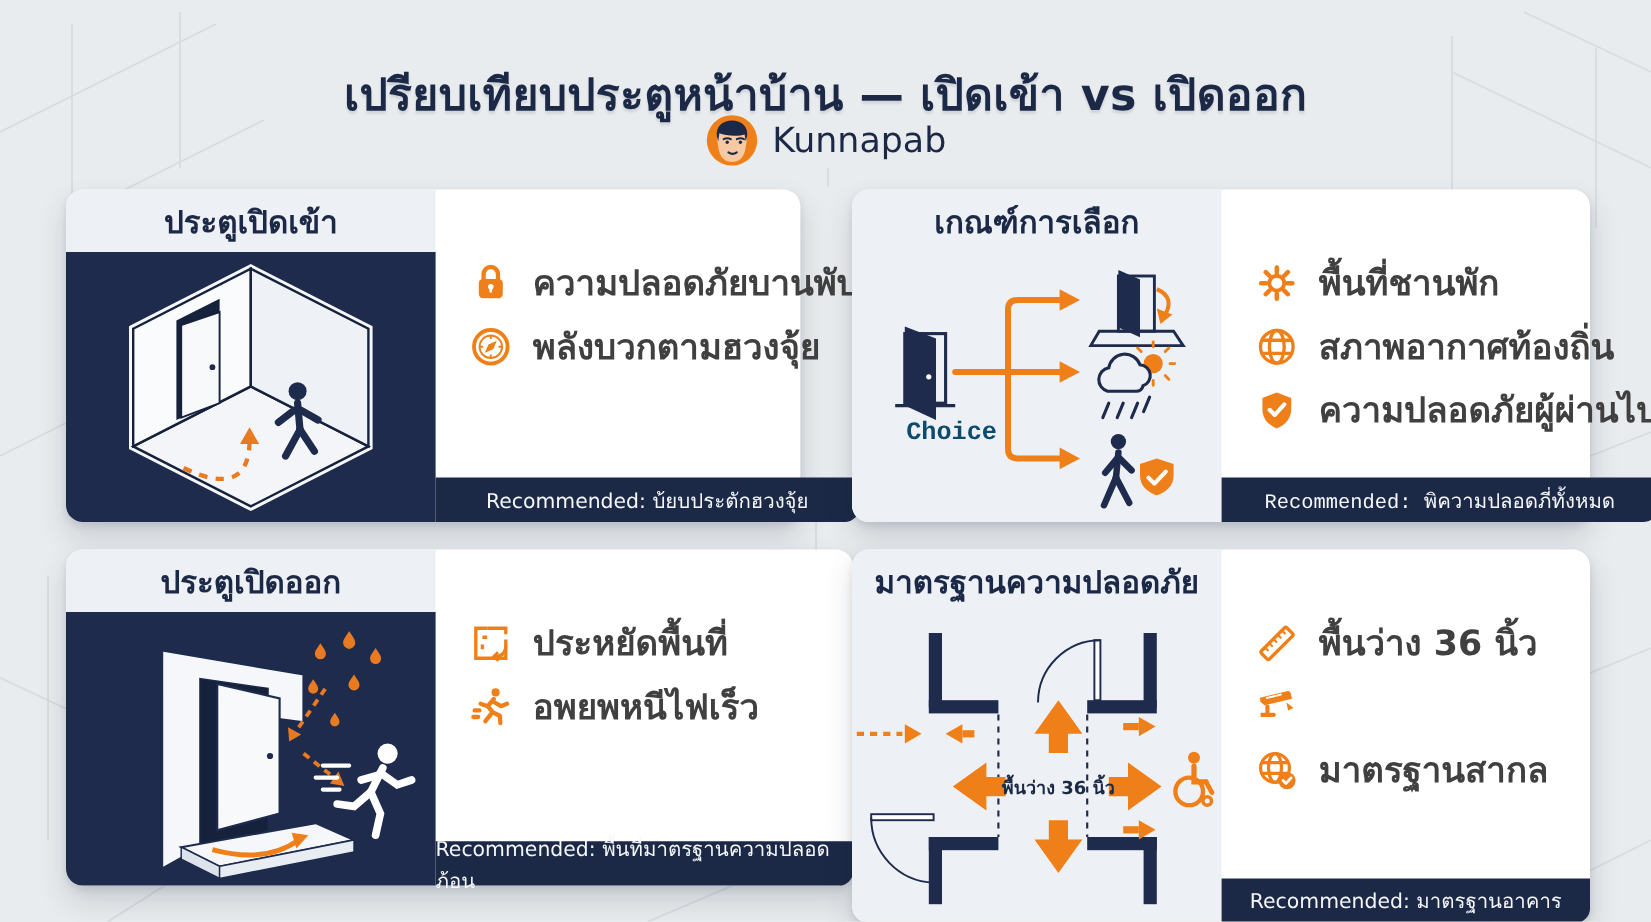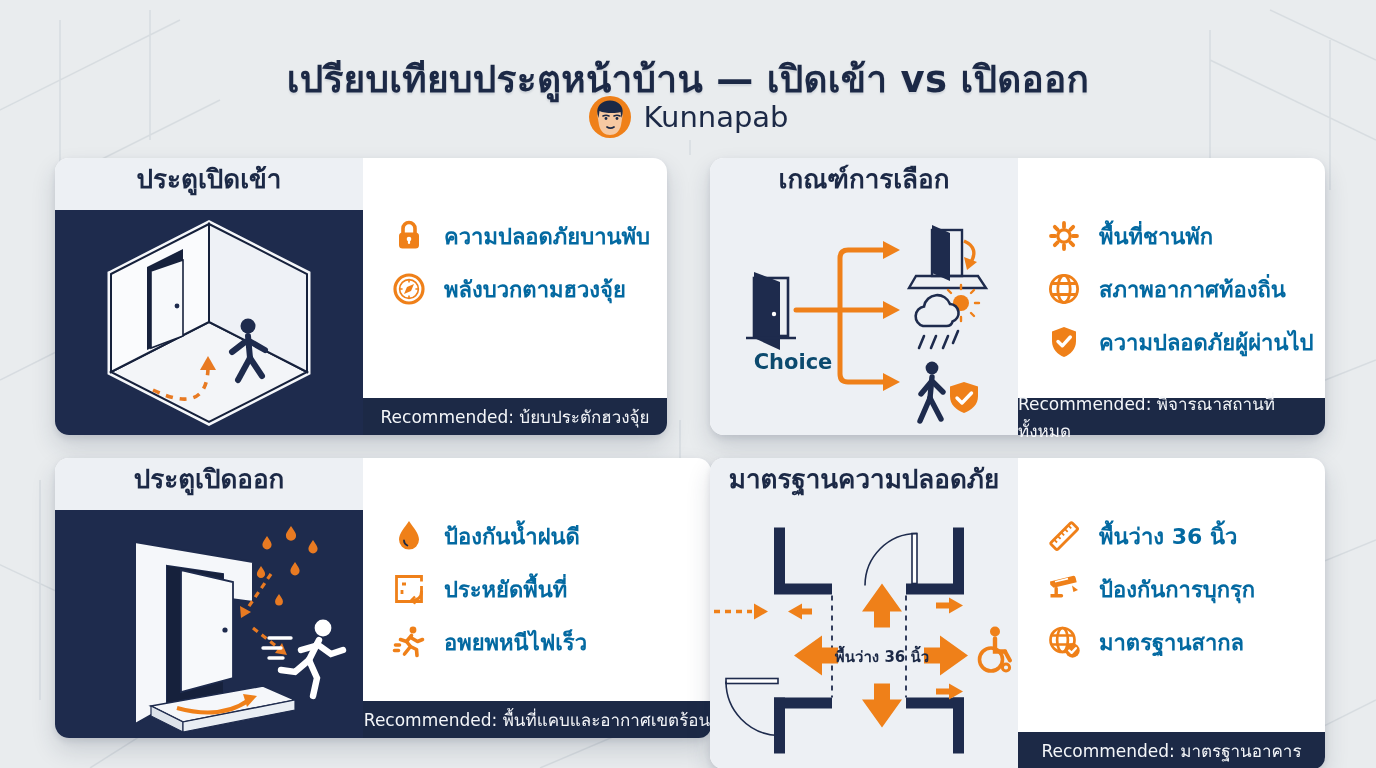--- a/index.html
+++ b/index.html
@@ -17,33 +17,33 @@
   .brand{position:absolute;top:94px;left:0;width:100%;display:flex;justify-content:center;align-items:center;gap:10px;z-index:2}
   .brand .wordmark{font-size:29px;font-weight:400;color:#1c2946}
   .brand .avatar{width:46px;height:46px;flex:none}
 
   .card{
     position:absolute;background:#fff;border-radius:14px;display:flex;z-index:2;
     box-shadow:0 12px 24px rgba(28,41,70,.16),0 3px 6px rgba(28,41,70,.10);
   }
   .col-left{width:308px;flex:none;display:flex;flex-direction:column;position:relative}
   .col-left.light{background:#edf0f4;border-radius:14px 0 0 14px}
-  .hdr{height:52px;flex:none;display:flex;align-items:flex-start;justify-content:center;background:#edf0f4;border-radius:14px 0 0 0}
+  .hdr{height:52px;flex:none;display:flex;align-items:center;justify-content:center;background:#edf0f4;border-radius:14px 0 0 0}
   .col-left.light .hdr{background:transparent}
   .hdr h2{margin:0;font-size:26px;font-weight:800;color:#1c2946}
   .panel-navy{flex:1;background:#1e2b4d;border-radius:0 0 0 14px;overflow:hidden}
   .panel-navy svg,.diagram svg{display:block;width:100%;height:100%}
   .diagram{flex:1;position:relative}
 
   .col-right{flex:1;position:relative}
   .bullets{list-style:none;margin:0;padding:60px 0 0 28px;display:flex;flex-direction:column;gap:17px}
   .bullet{display:flex;align-items:center;gap:17px;height:36px}
   .bicon{width:36px;height:36px;flex:none}
   .bicon svg{display:block;width:36px;height:36px}
-  .blabel{font-size:22px;font-weight:600;color:#0369a1;white-space:nowrap}
+  .blabel{font-size:29px;font-weight:600;color:#404040;white-space:nowrap}
   .recommend{
     position:absolute;left:0;right:0;bottom:0;height:37px;background:#1c2946;
     border-radius:0 0 12px 0;display:flex;align-items:center;justify-content:center;
     color:#f4f6f9;font-size:17px;font-weight:500;
   }
   .choice-label{
     position:absolute;left:18px;top:140px;width:130px;text-align:center;
     font-size:21px;font-weight:700;color:#0c4a6e;
   }
 </style>
@@ -130,21 +130,21 @@
         </span>
         <span class="blabel">พลังบวกตามฮวงจุ้ย</span>
       </li>
     </ul>
     <div class="recommend">
       <span>Recommended: บ้ยบประตักฮวงจุ้ย</span>
     </div>
   </div>
 </section>
 
-<section class="card" style="left:710px;top:158px;width:615px;height:277px;">
+<section class="card" style="left:710px;top:158px;width:615px;height:277px;font-family:Liberation Mono, monospace;">
   <div class="col-left light">
     <div class="hdr">
         <h2>เกณฑ์การเลือก</h2>
       </div>
     <div class="diagram">
       <svg viewBox="0 0 308 225">
         <g>
           <rect x="44" y="68" width="34" height="58" fill="none" stroke="#1e2b4d" stroke-width="2.6"></rect>
           <polygon points="44,62 70,72 70,140 44,128" fill="#1e2b4d"></polygon>
           <circle cx="64" cy="104" r="2.2" fill="#fff"></circle>
@@ -223,21 +223,21 @@
         <span class="bicon">
           <svg viewBox="0 0 36 36">
               <path d="M18 3 L30 7.6 V17 c0 8 -5.4 13.4 -12 16 C11.4 30.4 6 25 6 17 V7.6 Z" fill="#ef8019"></path>
               <path d="M12 17.5 l4.3 4.3 l8 -8.8" stroke="#fff" stroke-width="3.4" fill="none" stroke-linecap="round" stroke-linejoin="round"></path>
             </svg>
         </span>
         <span class="blabel">ความปลอดภัยผู้ผ่านไป</span>
       </li>
     </ul>
     <div class="recommend">
-      <span>Recommended: พิจารณาสถานที่ทั้งหมด</span>
+      <span>Recommended: พิความปลอดภี่ทั้งหมด</span>
     </div>
   </div>
 </section>
 
 <section class="card" style="left:55px;top:458px;width:656px;height:280px;">
   <div class="col-left">
     <div class="hdr">
         <h2>ประตูเปิดออก</h2>
       </div>
     <div class="panel-navy">
@@ -282,29 +282,20 @@
           </g>
         </g>
       </svg>
     </div>
   </div>
   <div class="col-right">
     <ul class="bullets">
       <li class="bullet">
         <span class="bicon">
           <svg viewBox="0 0 36 36">
-              <path d="M18 3 C23 10.4 28 15.6 28 21.6 a10 10 0 0 1 -20 0 C8 15.6 13 10.4 18 3 Z" fill="#ef8019"></path>
-              <path d="M13 22.5 a5.6 5.6 0 0 0 3.4 5" stroke="#1c2946" stroke-width="1.8" fill="none" stroke-linecap="round"></path>
-            </svg>
-        </span>
-        <span class="blabel">ป้องกันน้ำฝนดี</span>
-      </li>
-      <li class="bullet">
-        <span class="bicon">
-          <svg viewBox="0 0 36 36">
               <g stroke="#ef8019" fill="none" stroke-width="2.8">
                 <path d="M15 5.5 H5.5 v25 h25 V15"></path>
                 <path d="M15 5.5 h15.5 v5"></path>
                 <path d="M11 13 h4 M11 19 v4"></path>
                 <path d="M30.5 20 c0 7 -4.5 9.5 -10.5 9.5"></path>
                 <path d="M24 25.5 L20 29.5 l4.6 3" stroke-width="2.4" stroke-linejoin="round"></path>
               </g>
             </svg>
         </span>
         <span class="blabel">ประหยัดพื้นที่</span>
@@ -319,21 +310,21 @@
                 <path d="M20.5 14 L26.5 17.5 L31.5 15.5"></path>
                 <path d="M19.5 22.5 L25.5 25.5 L26 31.5"></path>
                 <path d="M4.5 21 h4 M3.5 26.5 h4"></path>
               </g>
             </svg>
         </span>
         <span class="blabel">อพยพหนีไฟเร็ว</span>
       </li>
     </ul>
     <div class="recommend">
-      <span>Recommended: พื้นที่แคบและอากาศเขตร้อน</span>
+      <span>Recommended: พื้นที่มาตรฐานความปลอดภ้อน</span>
     </div>
   </div>
 </section>
 
 <section class="card" style="left:710px;top:458px;width:615px;height:311px;">
   <div class="col-left light">
     <div class="hdr">
         <h2>มาตรฐานความปลอดภัย</h2>
       </div>
     <div class="diagram">
@@ -402,21 +393,20 @@
           <svg viewBox="0 0 36 36">
               <g fill="#ef8019">
                 <path d="M4 10.5 L26.5 5 a2.6 2.6 0 0 1 3.2 2 l1 4.2 -23 5.6 -3.4 -3 Z"></path>
                 <path d="M26 14.5 l6 4.4 -4.6 2.2 z"></path>
                 <rect x="8.5" y="16" width="3.4" height="8" rx="1.4"></rect>
                 <path d="M4.5 23 h11 a1.6 1.6 0 0 1 0 3.4 h-11 Z"></path>
               </g>
               <path d="M9 10.8 l13 -3.2" stroke="#fff" stroke-width="1.6"></path>
             </svg>
         </span>
-        <span class="blabel">ป้องกันการบุกรุก</span>
       </li>
       <li class="bullet">
         <span class="bicon">
           <svg viewBox="0 0 36 36">
               <g stroke="#ef8019" stroke-width="2.7" fill="none">
                 <circle cx="16.5" cy="16" r="12"></circle>
                 <ellipse cx="16.5" cy="16" rx="5.4" ry="12"></ellipse>
                 <path d="M6 11.5 h21 M6 20.5 h21"></path>
               </g>
               <circle cx="26.5" cy="26.5" r="7.2" fill="#ef8019"></circle>

